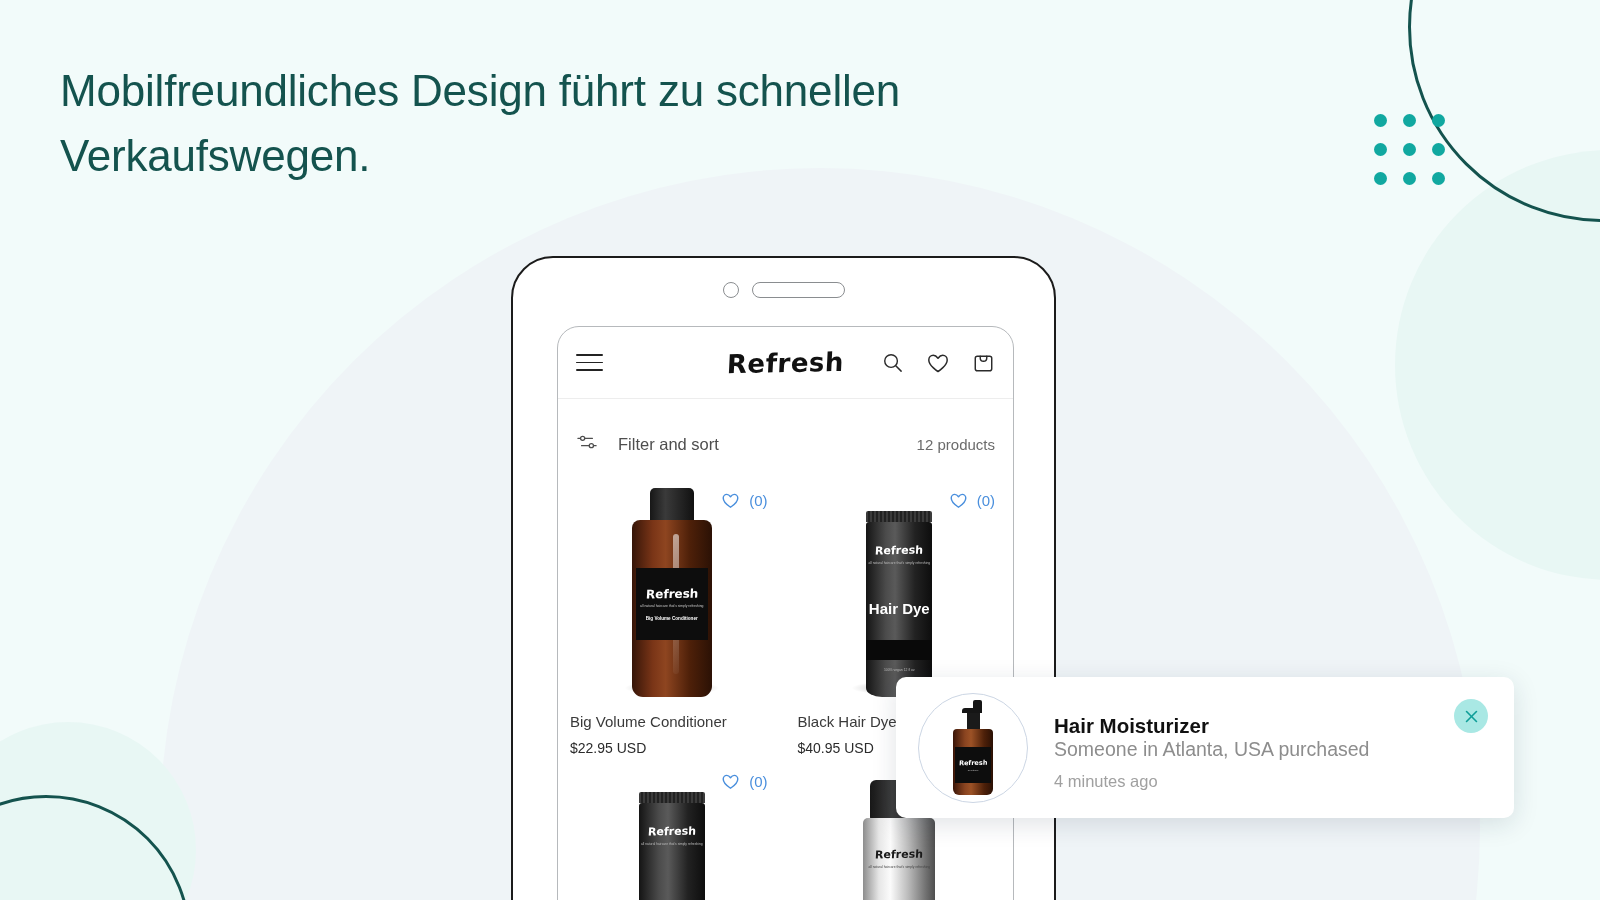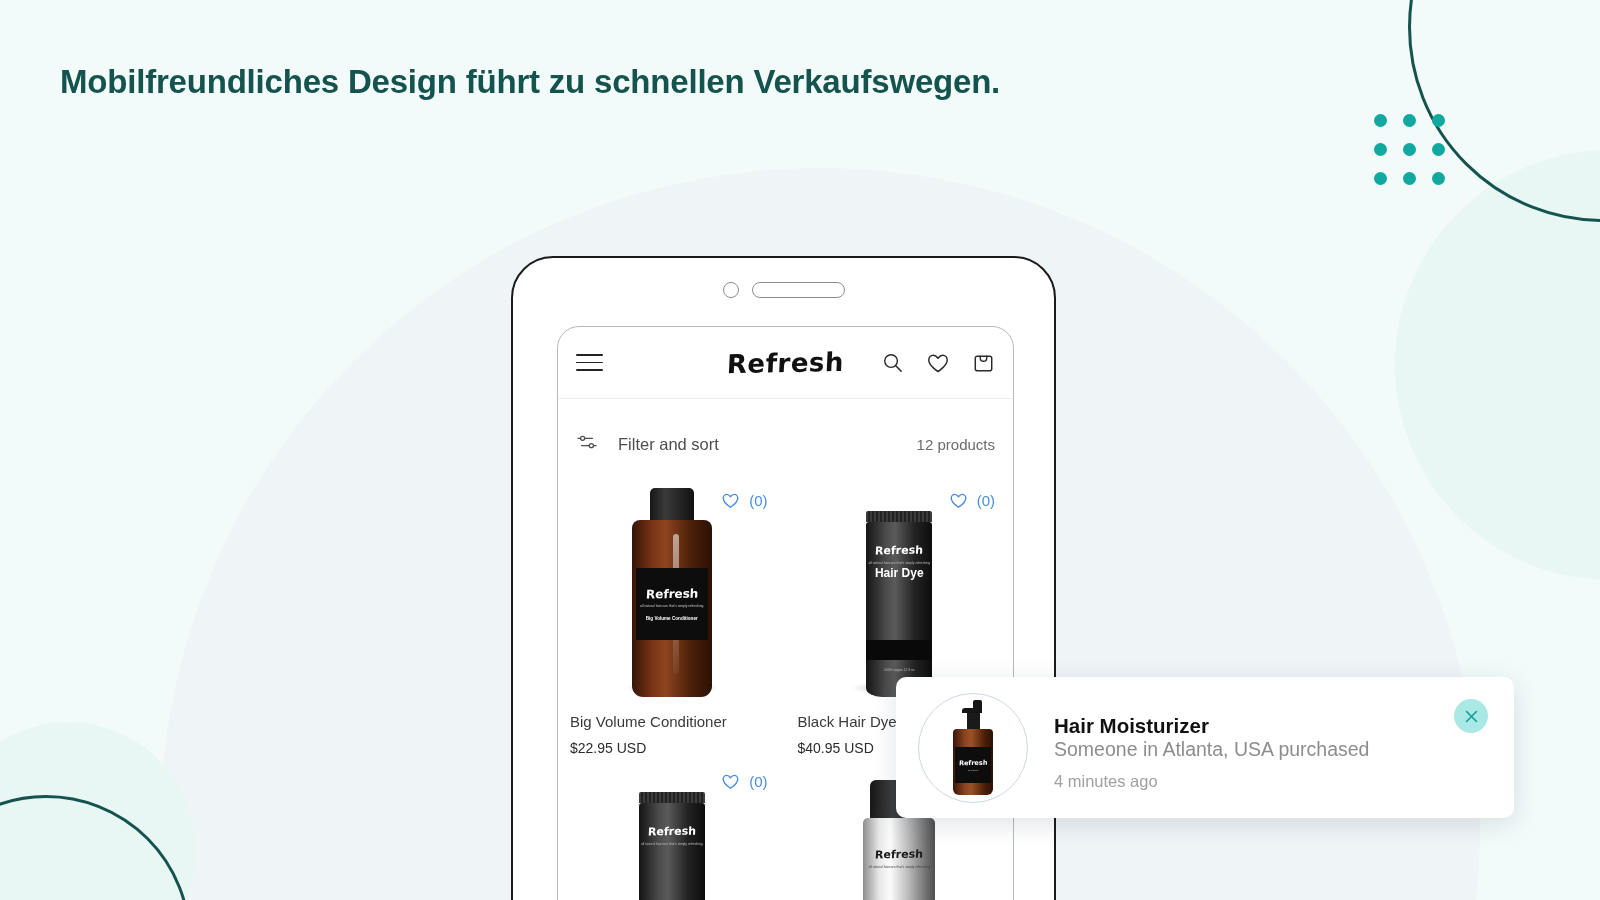--- a/index.html
+++ b/index.html
@@ -65,22 +65,22 @@
     border-radius:50%;
     background:#11a8a0;
   }
 
   
   #headline {
     position:absolute;
     left:60px; top:58px;
     width:1000px;
     color:#14534e;
-    font-size:33px;
-    font-weight:bold;
+    font-size:44px;
+    font-weight:normal;
     line-height:1.48;
     letter-spacing:-0.2px;
   }
 
   
   #phone {
     position:absolute;
     left:511px; top:256px;
     width:545px; height:700px;
     background:#ffffff;
@@ -279,21 +279,21 @@
     flex-direction:column;
     align-items:center;
     padding-top:22px;
   }
   .t-brand {
     font-family:"DejaVu Sans", sans-serif;
     font-size:11px; font-weight:bold; color:#fff;
     transform:skewX(-4deg) rotate(-1deg);
   }
   .t-sub { font-size:3.3px; color:#bdbdbd; margin-top:4px; text-align:center; line-height:1.5; }
-  .t-name { font-size:12px; color:#fff; font-weight:bold; text-align:left; line-height:1.25; }
+  .t-name { font-size:15px; color:#fff; font-weight:bold; margin-top:34px; text-align:left; line-height:1.25; }
   .t-band { position:absolute; left:0; right:0; top:118px; height:20px; background:#090909; }
   .t-foot { position:absolute; left:0; right:0; top:146px; font-size:3.4px; color:#bbb; text-align:center; line-height:1.6; }
 
   
   .b-spray { position:relative; width:72px; }
   .b-spray .scap {
     width:58px; height:40px;
     margin:0 auto;
     background:linear-gradient(90deg,#171717,#3e3e3e 38%,#101010);
     border-radius:6px 6px 3px 3px;

